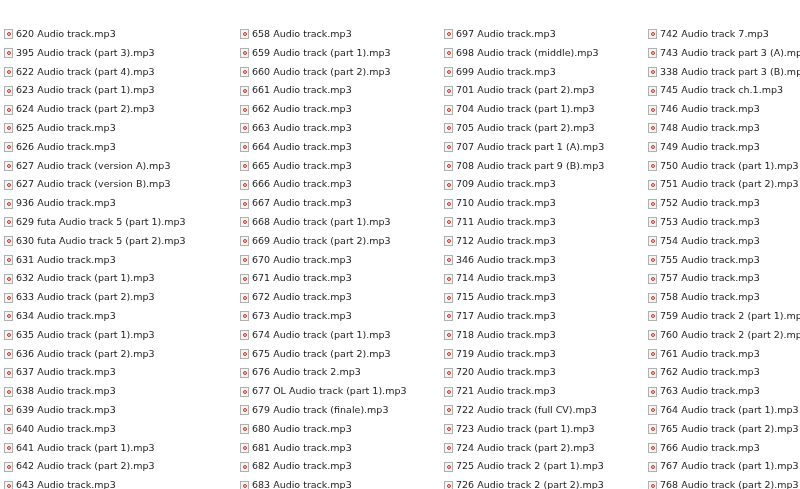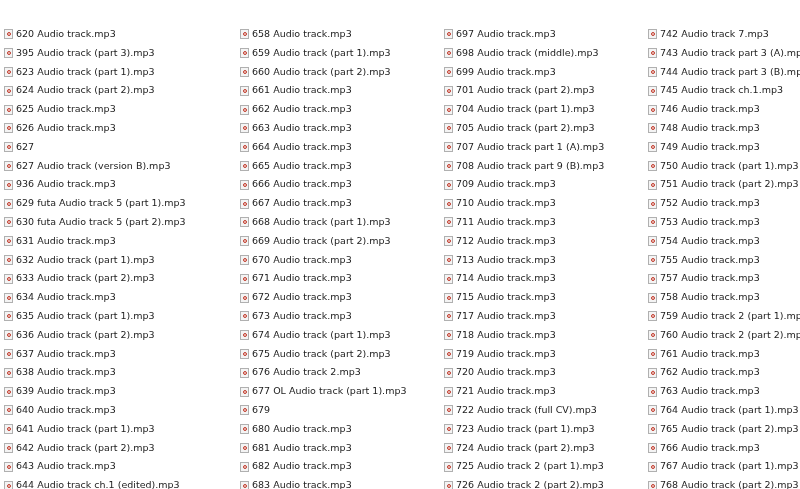--- a/index.html
+++ b/index.html
@@ -42,20 +42,25 @@
         <span class="num">620</span>
         <span class="name">Audio track.mp3</span>
       </div>
       <div class="item">
         <span class="icon"></span>
         <span class="num">395</span>
         <span class="name">Audio track (part 3).mp3</span>
       </div>
       <div class="item">
         <span class="icon"></span>
+        <span class="num">622</span>
+        <span class="name">Audio track (part 4).mp3</span>
+      </div>
+      <div class="item">
+        <span class="icon"></span>
         <span class="num">623</span>
         <span class="name">Audio track (part 1).mp3</span>
       </div>
       <div class="item">
         <span class="icon"></span>
         <span class="num">624</span>
         <span class="name">Audio track (part 2).mp3</span>
       </div>
       <div class="item">
         <span class="icon"></span>
@@ -63,20 +68,21 @@
         <span class="name">Audio track.mp3</span>
       </div>
       <div class="item">
         <span class="icon"></span>
         <span class="num">626</span>
         <span class="name">Audio track.mp3</span>
       </div>
       <div class="item">
         <span class="icon"></span>
         <span class="num">627</span>
+        <span class="name">Audio track (version A).mp3</span>
       </div>
       <div class="item">
         <span class="icon"></span>
         <span class="num">627</span>
         <span class="name">Audio track (version B).mp3</span>
       </div>
       <div class="item">
         <span class="icon"></span>
         <span class="num">936</span>
         <span class="name">Audio track.mp3</span>
@@ -263,20 +269,21 @@
         <span class="name">Audio track 2.mp3</span>
       </div>
       <div class="item">
         <span class="icon"></span>
         <span class="num">677</span>
         <span class="name">OL Audio track (part 1).mp3</span>
       </div>
       <div class="item">
         <span class="icon"></span>
         <span class="num">679</span>
+        <span class="name">Audio track (finale).mp3</span>
       </div>
       <div class="item">
         <span class="icon"></span>
         <span class="num">680</span>
         <span class="name">Audio track.mp3</span>
       </div>
       <div class="item">
         <span class="icon"></span>
         <span class="num">681</span>
         <span class="name">Audio track.mp3</span>
@@ -352,21 +359,21 @@
         <span class="num">711</span>
         <span class="name">Audio track.mp3</span>
       </div>
       <div class="item">
         <span class="icon"></span>
         <span class="num">712</span>
         <span class="name">Audio track.mp3</span>
       </div>
       <div class="item">
         <span class="icon"></span>
-        <span class="num">713</span>
+        <span class="num">346</span>
         <span class="name">Audio track.mp3</span>
       </div>
       <div class="item">
         <span class="icon"></span>
         <span class="num">714</span>
         <span class="name">Audio track.mp3</span>
       </div>
       <div class="item">
         <span class="icon"></span>
         <span class="num">715</span>
@@ -438,21 +445,21 @@
         <span class="num">742</span>
         <span class="name">Audio track 7.mp3</span>
       </div>
       <div class="item">
         <span class="icon"></span>
         <span class="num">743</span>
         <span class="name">Audio track part 3 (A).mp3</span>
       </div>
       <div class="item">
         <span class="icon"></span>
-        <span class="num">744</span>
+        <span class="num">338</span>
         <span class="name">Audio track part 3 (B).mp3</span>
       </div>
       <div class="item">
         <span class="icon"></span>
         <span class="num">745</span>
         <span class="name">Audio track ch.1.mp3</span>
       </div>
       <div class="item">
         <span class="icon"></span>
         <span class="num">746</span>

